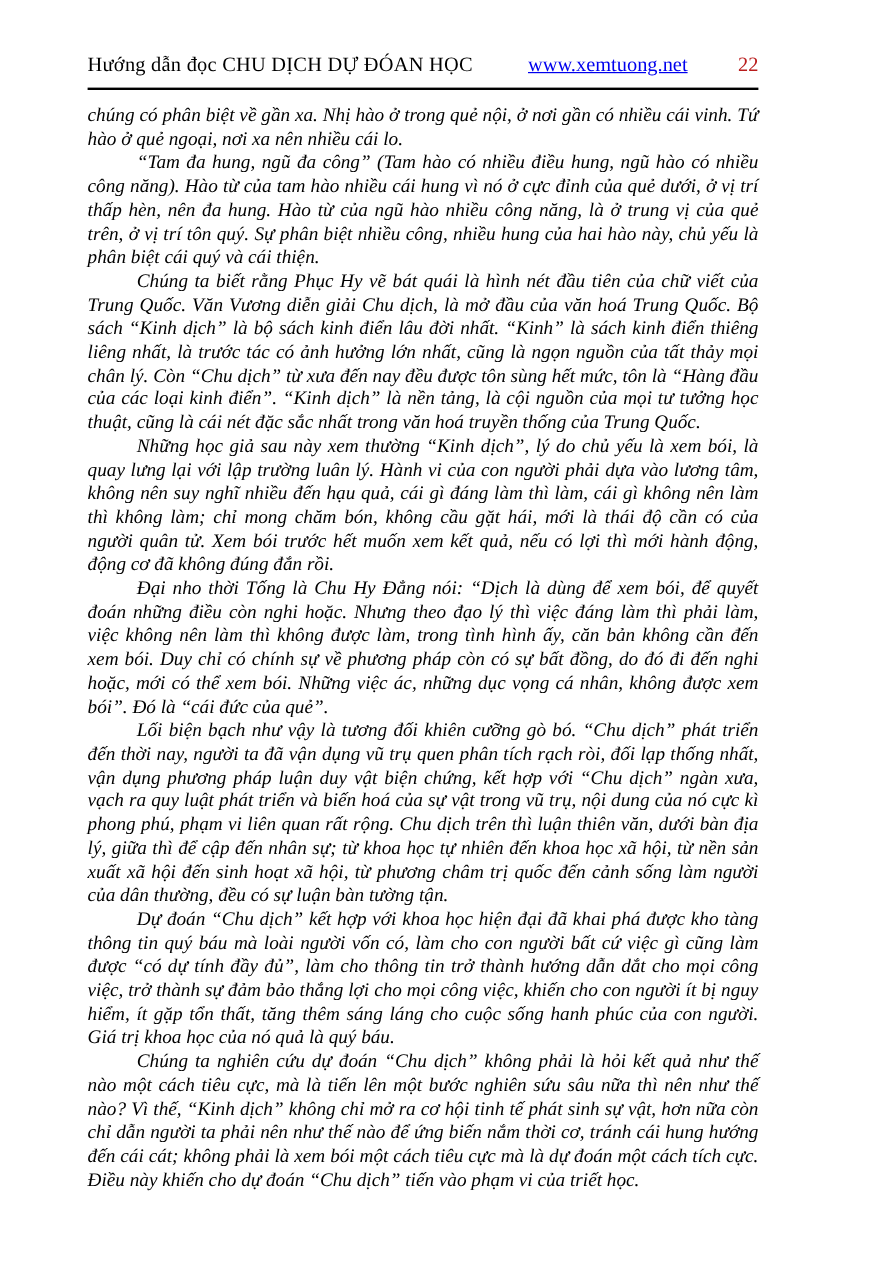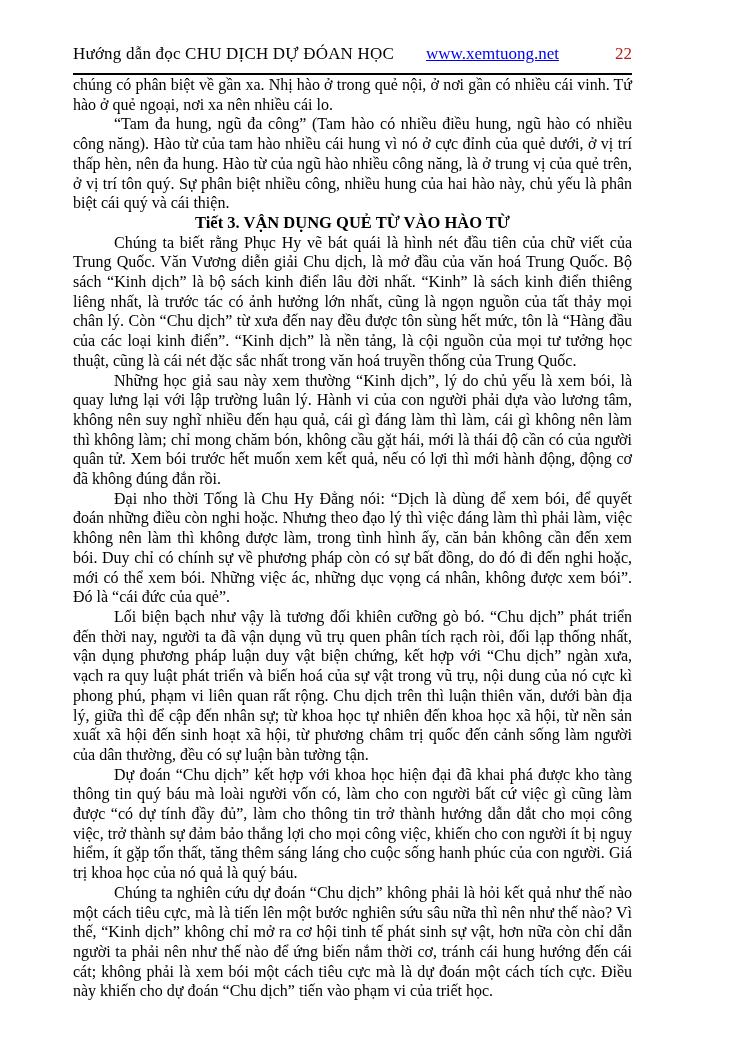--- a/index.html
+++ b/index.html
@@ -26,39 +26,41 @@
     align-items: baseline;
     font-size: 17px;
     white-space: nowrap;
   }
   .header-title {
     letter-spacing: 0.2px;
   }
   .header-right {
     display: flex;
     align-items: baseline;
-    gap: 56px;
+    gap: 42px;
   }
   .header-link {
     color: #0000EE;
     text-decoration: underline;
     cursor: pointer;
   }
   .page-number {
     color: #b91c1c;
   }
   .header-rule {
     border: none;
     border-top: 2px solid #000000;
     margin: 9px 0 0 0;
   }
   .content {
+    margin-top: 12px;
     font-size: 16px;
     line-height: 19.7px;
     text-align: justify;
+    font-style: italic;
   }
   .para {
     margin: 0;
     text-indent: 41px;
   }
   .para.no-indent {
     text-indent: 0;
   }
   .section-heading {
     margin: 0;
@@ -80,21 +82,20 @@
       <a class="header-link" href="#">www.xemtuong.net</a>
       <span class="page-number">22</span>
     </span>
   </div>
 
   <hr class="header-rule">
 
   <div class="content">
     <p class="para no-indent">chúng có phân biệt về gần xa. Nhị hào ở trong quẻ nội, ở nơi gần có nhiều cái vinh. Tứ hào ở quẻ ngoại, nơi xa nên nhiều cái lo.</p>
     <p class="para">“Tam đa hung, ngũ đa công” (Tam hào có nhiều điều hung, ngũ hào có nhiều công năng). Hào từ của tam hào nhiều cái hung vì nó ở cực đỉnh của quẻ dưới, ở vị trí thấp hèn, nên đa hung. Hào từ của ngũ hào nhiều công năng, là ở trung vị của quẻ trên, ở vị trí tôn quý. Sự phân biệt nhiều công, nhiều hung của hai hào này, chủ yếu là phân biệt cái quý và cái thiện.</p>
-    <h2 class="section-heading">Tiết 3. VẬN DỤNG QUẺ TỪ VÀO HÀO TỪ</h2>
     <p class="para">Chúng ta biết rằng Phục Hy vẽ bát quái là hình nét đầu tiên của chữ viết của Trung Quốc. Văn Vương diễn giải Chu dịch, là mở đầu của văn hoá Trung Quốc. Bộ sách “Kinh dịch” là bộ sách kinh điển lâu đời nhất. “Kinh” là sách kinh điển thiêng liêng nhất, là trước tác có ảnh hưởng lớn nhất, cũng là ngọn nguồn của tất thảy mọi chân lý. Còn “Chu dịch” từ xưa đến nay đều được tôn sùng hết mức, tôn là “Hàng đầu của các loại kinh điển”. “Kinh dịch” là nền tảng, là cội nguồn của mọi tư tưởng học thuật, cũng là cái nét đặc sắc nhất trong văn hoá truyền thống của Trung Quốc.</p>
     <p class="para">Những học giả sau này xem thường “Kinh dịch”, lý do chủ yếu là xem bói, là quay lưng lại với lập trường luân lý. Hành vi của con người phải dựa vào lương tâm, không nên suy nghĩ nhiều đến hạu quả, cái gì đáng làm thì làm, cái gì không nên làm thì không làm; chỉ mong chăm bón, không cầu gặt hái, mới là thái độ cần có của người quân tử. Xem bói trước hết muốn xem kết quả, nếu có lợi thì mới hành động, động cơ đã không đúng đắn rồi.</p>
     <p class="para">Đại nho thời Tống là Chu Hy Đẳng nói: “Dịch là dùng để xem bói, để quyết đoán những điều còn nghi hoặc. Nhưng theo đạo lý thì việc đáng làm thì phải làm, việc không nên làm thì không được làm, trong tình hình ấy, căn bản không cần đến xem bói. Duy chỉ có chính sự về phương pháp còn có sự bất đồng, do đó đi đến nghi hoặc, mới có thể xem bói. Những việc ác, những dục vọng cá nhân, không được xem bói”. Đó là “cái đức của quẻ”.</p>
     <p class="para">Lối biện bạch như vậy là tương đối khiên cưỡng gò bó. “Chu dịch” phát triển đến thời nay, người ta đã vận dụng vũ trụ quen phân tích rạch ròi, đối lạp thống nhất, vận dụng phương pháp luận duy vật biện chứng, kết hợp với “Chu dịch” ngàn xưa, vạch ra quy luật phát triển và biến hoá của sự vật trong vũ trụ, nội dung của nó cực kì phong phú, phạm vi liên quan rất rộng. Chu dịch trên thì luận thiên văn, dưới bàn địa lý, giữa thì để cập đến nhân sự; từ khoa học tự nhiên đến khoa học xã hội, từ nền sản xuất xã hội đến sinh hoạt xã hội, từ phương châm trị quốc đến cảnh sống làm người của dân thường, đều có sự luận bàn tường tận.</p>
     <p class="para">Dự đoán “Chu dịch” kết hợp với khoa học hiện đại đã khai phá được kho tàng thông tin quý báu mà loài người vốn có, làm cho con người bất cứ việc gì cũng làm được “có dự tính đầy đủ”, làm cho thông tin trở thành hướng dẫn dắt cho mọi công việc, trở thành sự đảm bảo thắng lợi cho mọi công việc, khiến cho con người ít bị nguy hiểm, ít gặp tổn thất, tăng thêm sáng láng cho cuộc sống hanh phúc của con người. Giá trị khoa học của nó quả là quý báu.</p>
     <p class="para">Chúng ta nghiên cứu dự đoán “Chu dịch” không phải là hỏi kết quả như thế nào một cách tiêu cực, mà là tiến lên một bước nghiên sứu sâu nữa thì nên như thế nào? Vì thế, “Kinh dịch” không chỉ mở ra cơ hội tinh tế phát sinh sự vật, hơn nữa còn chỉ dẫn người ta phải nên như thế nào để ứng biến nắm thời cơ, tránh cái hung hướng đến cái cát; không phải là xem bói một cách tiêu cực mà là dự đoán một cách tích cực. Điều này khiến cho dự đoán “Chu dịch” tiến vào phạm vi của triết học.</p>
   </div>
 
 </div>
 

